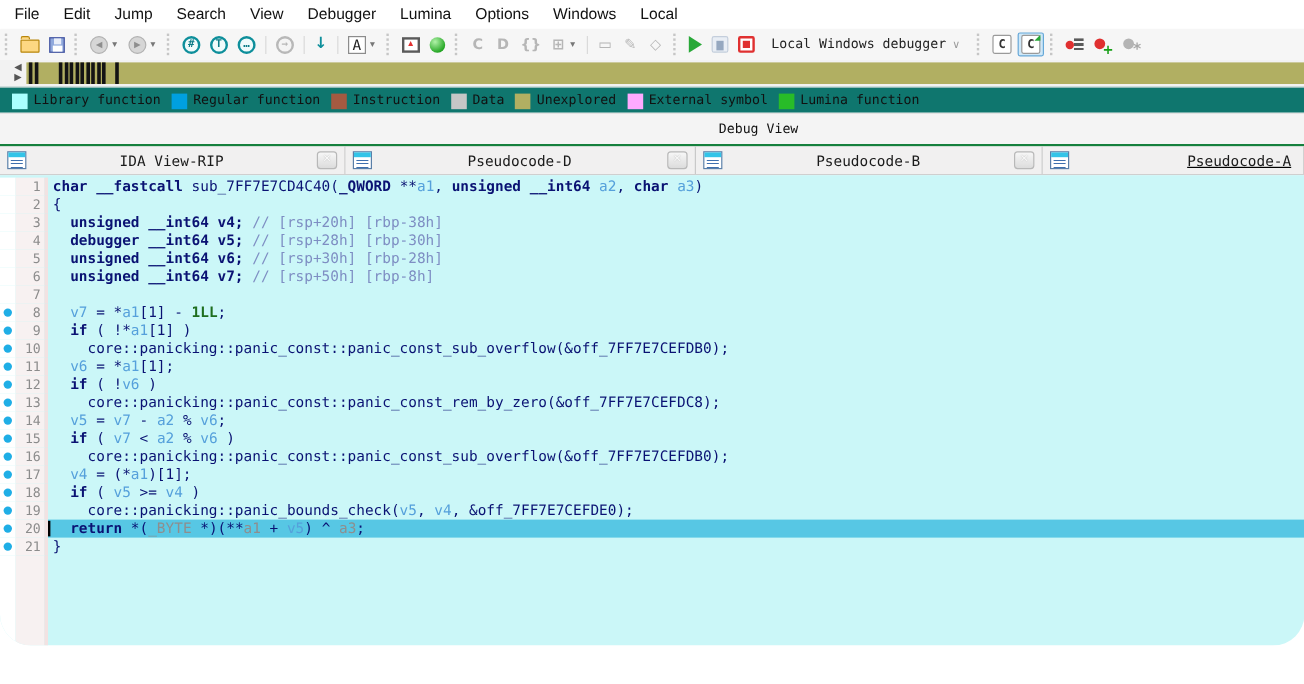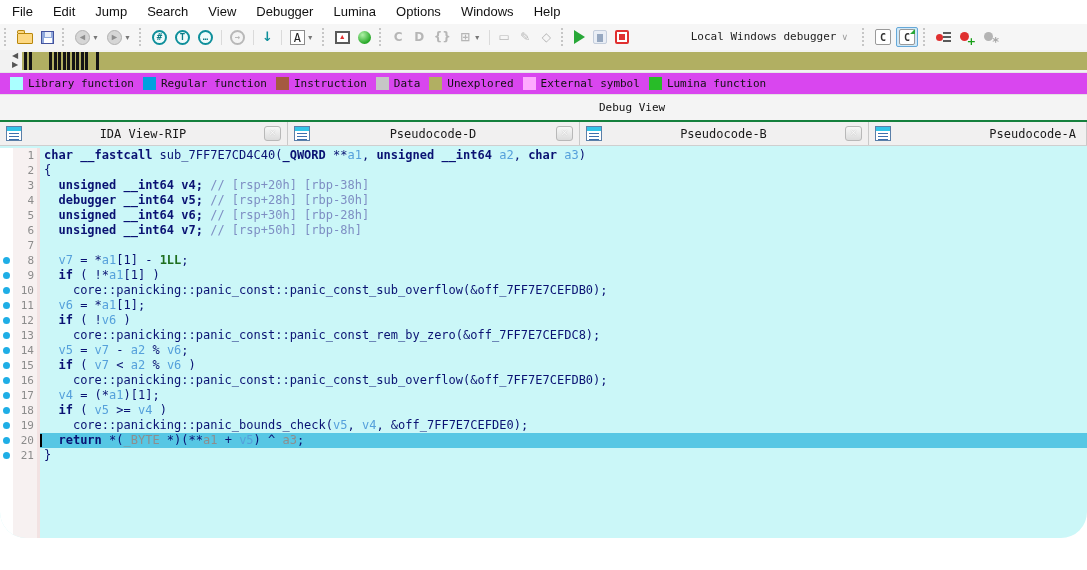--- a/index.html
+++ b/index.html
@@ -33,21 +33,21 @@
           font:12px/14px "DejaVu Sans Mono",monospace;text-align:center;}
   .i-win-red{width:15px;height:13px;border:2px solid #5A5A5A;background:#FFF;color:#E23030;font-size:7px;line-height:8px;text-align:center;}
   .i-green-ball{width:13px;height:13px;border-radius:50%;background:radial-gradient(circle at 35% 30%,#B0F2A8,#1FA31F 75%);}
   .i-gray-letter{min-width:13px;height:15px;color:#B6B6B6;font:bold 12px/15px "DejaVu Sans",sans-serif;text-align:center;}
   .i-play{width:0;height:0;border-left:11px solid #28A838;border-top:7px solid transparent;border-bottom:7px solid transparent;}
   .i-pause{width:14px;height:14px;background:#E9EEF5;border:1px solid #C4CEDC;position:relative;border-radius:2px;}
   .i-pause::before,.i-pause::after{content:"";position:absolute;top:3px;width:3px;height:8px;background:#96A8C0;}
   .i-pause::before{left:3px;} .i-pause::after{right:3px;}
   .i-stop{width:14px;height:14px;border:2px solid #E03030;background:#FFF;position:relative;border-radius:2px;}
   .i-stop::before{content:"";position:absolute;inset:2px;background:#E03030;}
-  .combo-label{font:11px/22px "DejaVu Sans Mono",monospace;color:#222;padding:0 3px 0 6px;white-space:nowrap;margin-left:48px;}
+  .combo-label{font:11px/22px "DejaVu Sans Mono",monospace;color:#222;padding:0 3px 0 6px;white-space:nowrap;}
   .combo-chev{font-size:9px;color:#9A9A9A;margin:0 6px 0 2px;}
   .i-cstep{width:16px;height:16px;border:1px solid #9A9A9A;border-radius:2px;background:#FFF;color:#333;
            font:bold 10px/15px "DejaVu Sans Mono",monospace;text-align:center;position:relative;}
   .i-cstep.garrow::after{content:"";position:absolute;top:-1px;right:-1px;width:0;height:0;
            border-left:5px solid transparent;border-top:5px solid #28A838;transform:rotate(90deg);}
   .i-bp-list{width:15px;height:13px;position:relative;}
   .i-bp-list::before{content:"";position:absolute;left:0;top:3px;width:7px;height:7px;border-radius:50%;background:#E03030;}
   .i-bp-list::after{content:"";position:absolute;right:0;top:1px;width:8px;height:11px;
            background:repeating-linear-gradient(to bottom,#5A5A5A 0 2px,transparent 2px 4px);}
   .i-bp-add{width:16px;height:14px;position:relative;}
@@ -57,21 +57,21 @@
   .i-bp-edit::before{content:"";position:absolute;left:1px;top:2px;width:9px;height:9px;border-radius:50%;background:#B4B4B4;}
   .i-bp-edit::after{content:"*";position:absolute;right:0;bottom:-4px;color:#A8A8A8;font:bold 13px/13px "DejaVu Sans",sans-serif;}
 
   
   .navrow{height:22px;background:#F2F2F2;position:relative;}
   .navarrows{position:absolute;left:8px;top:1px;width:14px;height:20px;color:#555;font-size:8px;line-height:9px;text-align:center;}
   .navband{position:absolute;left:22px;right:0;top:2px;height:18px;}
   .stripe{position:absolute;top:0;width:3px;height:18px;background:#141414;}
 
   
-  .legend{height:22px;background:#d946ef;border-top:1px solid #E6E6E6;display:flex;align-items:center;padding-left:10px;}
+  .legend{height:22px;background:#0f766e;border-top:1px solid #E6E6E6;display:flex;align-items:flex-start;padding-left:10px;}
   .lgitem{display:flex;align-items:center;margin-right:9px;}
   .swatch{width:13px;height:13px;margin-right:5px;flex:none;}
   .lglabel{font:11px/22px "DejaVu Sans Mono",monospace;color:#111;white-space:nowrap;}
 
   
   .dvrow{height:26px;background:#F4F4F4;border-top:1px solid #E2E2E2;position:relative;}
   .dvlabel{position:absolute;left:599px;top:0;font:11px/26px "DejaVu Sans Mono",monospace;color:#111;}
 
   
   .paneltabs{height:26px;display:flex;background:#EFEFEF;border-top:2px solid #15803d;border-bottom:1px solid #CFCFCF;}
@@ -113,21 +113,21 @@
   <div class="menubar">
       <span class="menu-item">File</span>
       <span class="menu-item">Edit</span>
       <span class="menu-item">Jump</span>
       <span class="menu-item">Search</span>
       <span class="menu-item">View</span>
       <span class="menu-item">Debugger</span>
       <span class="menu-item">Lumina</span>
       <span class="menu-item">Options</span>
       <span class="menu-item">Windows</span>
-      <span class="menu-item">Help</span>
+      <span class="menu-item">Local</span>
     </div>
 
   <div class="toolbar">
       <span class="thandle"></span>
       <div class="tgroup">
         <span class="tbtn">
           <span class="i-folder"></span>
         </span>
         <span class="tbtn">
           <span class="i-save"></span>
@@ -305,21 +305,21 @@
       <div class="panel" style="width: 292px;">
         <span class="panel-icon"></span>
         <span class="panel-caption">Pseudocode-D</span>
         <span class="closebtn">✕</span>
       </div>
       <div class="panel" style="width: 289px; gap: 16px;">
         <span class="panel-icon"></span>
         <span class="panel-caption">Pseudocode-B</span>
         <span class="closebtn">✕</span>
       </div>
-      <div class="panel lastp" style="flex: 1 1 0%;">
+      <div class="panel lastp" style="flex: 1 1 0%; text-decoration: underline;">
         <span class="panel-icon"></span>
         <span class="panel-caption">Pseudocode-A</span>
       </div>
     </div>
 
   <div class="code">
       <div class="line">
         <span class="m"></span>
         <span class="ln">1</span>
         <span class="lsep"></span>

